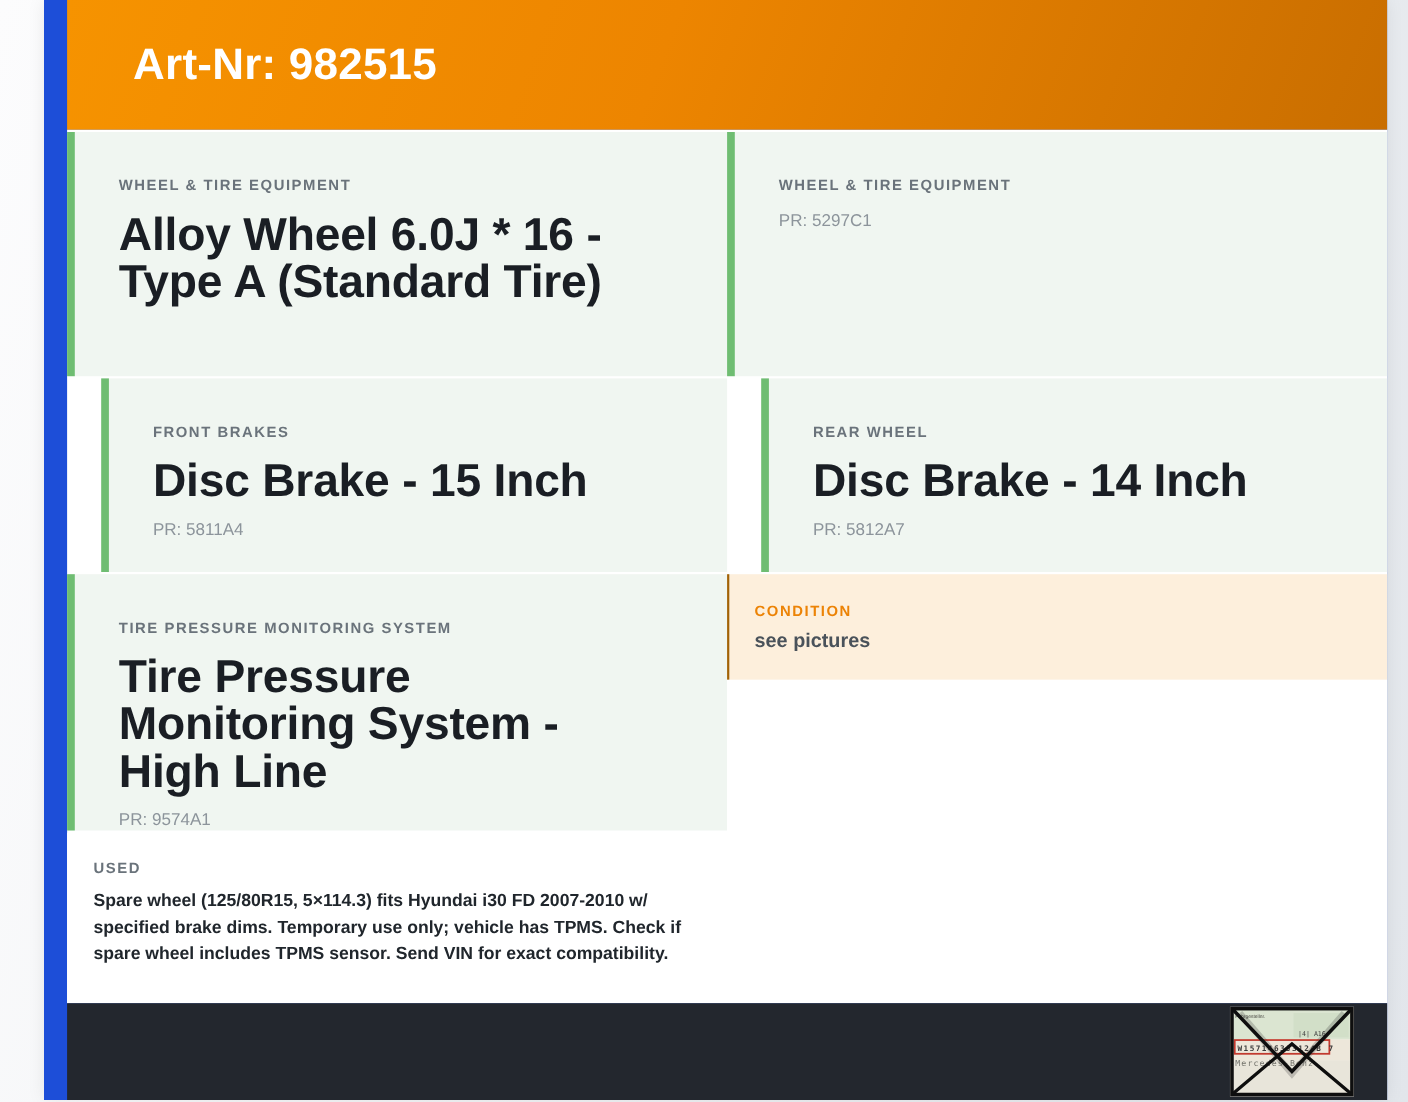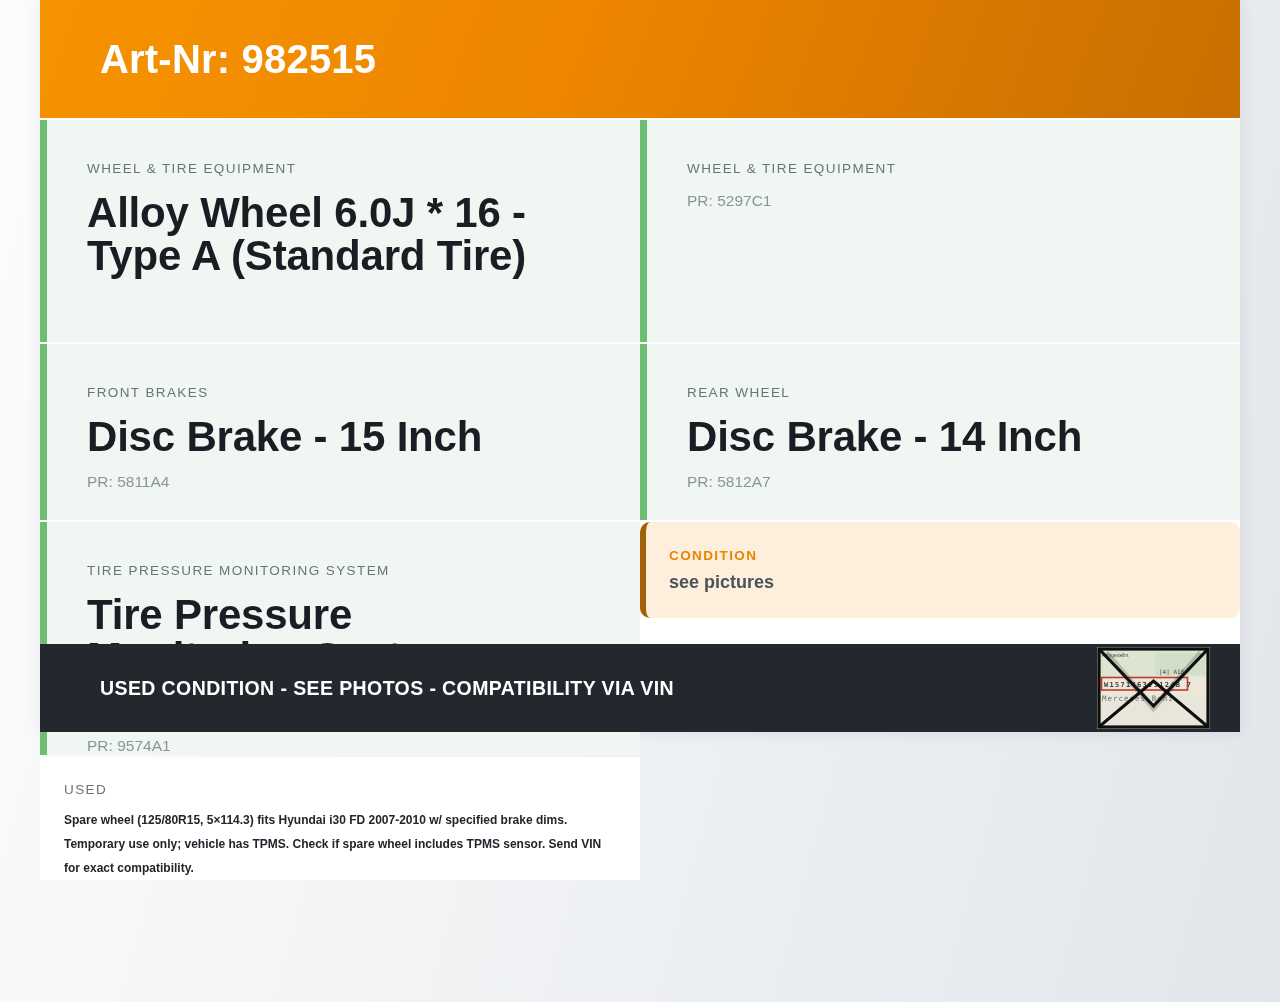--- a/index.html
+++ b/index.html
@@ -2,55 +2,56 @@
 <html><head>
 <meta charset="utf-8">
 <style>
   html,body{margin:0;padding:0;}
   body{
     width:1280px;height:1002px;overflow:hidden;
     background:linear-gradient(105deg,#FCFCFD 0%,#F1F3F5 45%,#E2E6EB 100%);
     font-family:"Liberation Sans",sans-serif;
   }
   .page{
-    position:relative;margin-left:40px;width:1200px;height:732px;
+    position:relative;margin-left:40px;width:1200px;height:1000px;
     background:#1d4ed8;display:flex;flex-direction:column;
     box-shadow:0 0 16px rgba(0,0,0,0.08);
+    padding-left:21px;
   }
   .hdr{
     flex:0 0 118px;height:118px;box-sizing:border-box;
     background:linear-gradient(110deg,#F69300 0%,#ED8500 45%,#C96E00 100%);
     display:flex;align-items:center;padding-left:60px;
   }
   .hdr-title{margin:0;color:#FFFFFF;font-size:40px;font-weight:800;letter-spacing:.2px;}
   .content{flex:1;display:flex;padding-top:2px;min-height:0;background:#FFFFFF;}
   .col{width:600px;display:flex;flex-direction:column;}
   .card{
     box-sizing:border-box;background:#F0F6F1;border-left:7px solid #6FBD72;
     padding:41px 40px 0 40px;margin-bottom:2px;
   }
   .h224{flex:0 0 222px;}
-  .h176{flex:0 0 176px;}
+  .h176{flex:0 0 176px;margin-left:31px;}
   .h222{flex:0 0 222px;}
-  .label{font-size:13.5px;font-weight:400;letter-spacing:1.4px;color:#6A737B;line-height:16px;}
+  .label{font-size:13.5px;font-weight:700;letter-spacing:1.4px;color:#6A737B;line-height:16px;}
   .title{
     margin:14px 0 0 0;font-size:42px;line-height:43px;font-weight:700;
     color:#1A1E24;max-width:465px;letter-spacing:-.2px;
   }
   .pr{margin-top:15px;font-size:15.5px;color:#8C949B;}
   .condition{
     flex:0 0 96px;box-sizing:border-box;background:#FDEFDC;
-    border-left:6px solid #a16207;padding:26px 40px 0 23px;border-radius:10px;
+    border-left:2px solid #a16207;padding:26px 40px 0 23px;
   }
   .cond-label{font-size:13.5px;font-weight:700;letter-spacing:1.4px;color:#EC8306;}
   .cond-value{margin-top:9px;font-size:18px;font-weight:700;color:#4A525A;}
   .filler{flex:1;background:#FFFFFF;}
   .fits{flex:1;box-sizing:border-box;background:#FFFFFF;padding:25px 30px 0 24px;}
   .fits-text{
-    margin:10px 0 0 0;font-size:12px;line-height:24px;font-weight:700;
+    margin:10px 0 0 0;font-size:16px;line-height:24px;font-weight:700;
     color:#20262C;max-width:565px;
   }
   .ftr{
     flex:0 0 88px;box-sizing:border-box;background:#23272E;position:relative;
     display:flex;align-items:center;padding-left:60px;
   }
   .ftr-text{color:#FFFFFF;font-size:19.5px;font-weight:700;letter-spacing:.4px;}
   .vin-photo{position:absolute;right:30px;top:3px;width:113px;height:82px;display:block;}
   .doc-small{font-size:4.5px;fill:#4A4A44;font-family:"Liberation Sans",sans-serif;}
   .doc-code{font-size:6px;fill:#3F3F3F;font-family:"DejaVu Sans Mono",monospace;}
@@ -112,21 +113,20 @@
         <div class="cond-value">see pictures</div>
       </article>
 
       <div class="filler"></div>
 
     </div>
 
   </main>
 
   <footer class="ftr">
-    <div class="ftr-text">USED CONDITION - SEE PHOTOS - COMPATIBILITY VIA VIN</div>
 
     <svg class="vin-photo" viewBox="0 0 113 82" xmlns="http://www.w3.org/2000/svg">
 
       <rect x="0.5" y="0.5" width="112" height="81" fill="#F1EEE6" stroke="#BFBDB6" stroke-width="1"></rect>
       <rect x="3" y="3" width="107" height="27" fill="#DBE5D1"></rect>
       <rect x="3" y="30" width="107" height="19" fill="#EDE7DA"></rect>
       <rect x="3" y="49" width="107" height="30" fill="#E8E5DA"></rect>
       <rect x="58" y="6" width="50" height="22" fill="#CFDDC6" opacity="0.8"></rect>
 
       <text x="5" y="10" class="doc-small">Fahrgestellnr.</text>

